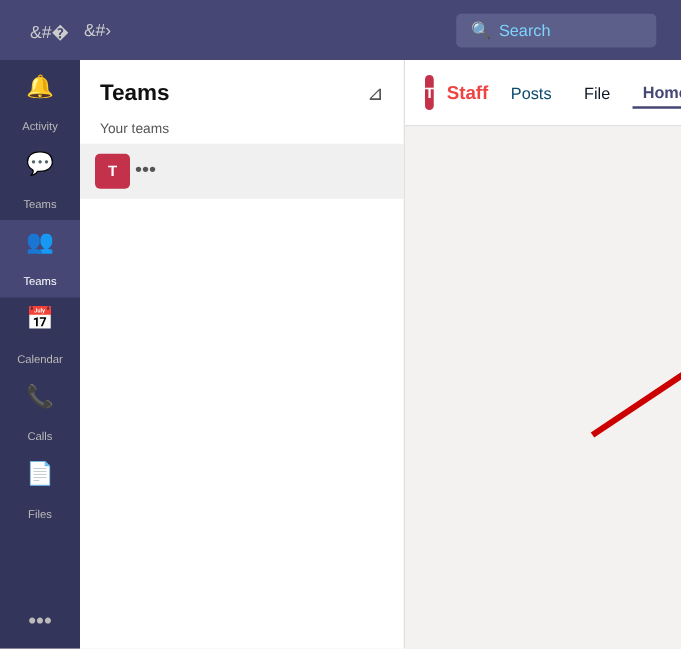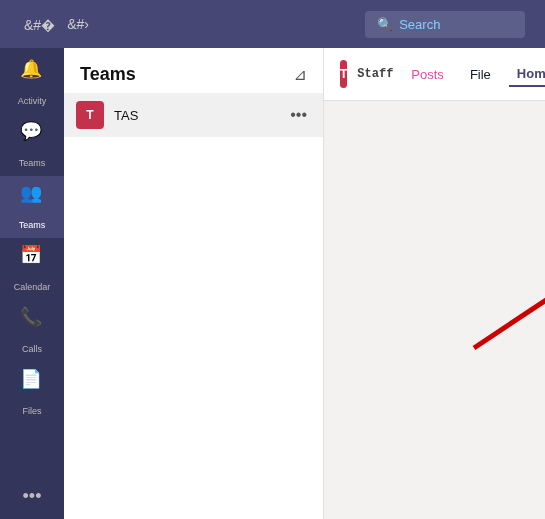--- a/index.html
+++ b/index.html
@@ -176,28 +176,27 @@
       border-radius: 4px;
       background: #c4314b;
       color: #fff;
       font-size: 12px;
       font-weight: 600;
       display: flex;
       align-items: center;
       justify-content: center;
     }
     .staff-title {
-      font-size: 12px;
+      font-size: 15px;
       font-weight: 600;
-      color: #404040;
-      font-family: Liberation Mono, monospace;
+      color: #ef4444;
     }
     .posts-tab {
       font-size: 13px;
-      color: #ec4899;
+      color: #0c4a6e;
       cursor: pointer;
       padding: 4px 8px;
     }
     .file-tab {
       font-size: 13px;
       color: #0f172a;
       cursor: pointer;
       padding: 4px 8px;
     }
     .home-tab {
@@ -277,23 +276,23 @@
       <span class="sidebar-label">Files</span>
     </div>
     <div class="sidebar-dots">•••</div>
   </div>
 
   <div class="teams-panel">
     <div class="teams-header">
       <span class="teams-title">Teams</span>
       <span class="filter-icon">⊿</span>
     </div>
+    <div class="your-teams-label">Your teams</div>
     <div class="team-item">
       <div class="team-avatar">T</div>
-      <span class="team-name">TAS</span>
       <span class="team-more">•••</span>
     </div>
   </div>
 
   <div class="content-area">
     <div class="content-header">
       <div class="staff-avatar">T</div>
       <span class="staff-title">Staff</span>
       <span class="posts-tab">Posts</span>
       <span class="file-tab">File</span>

